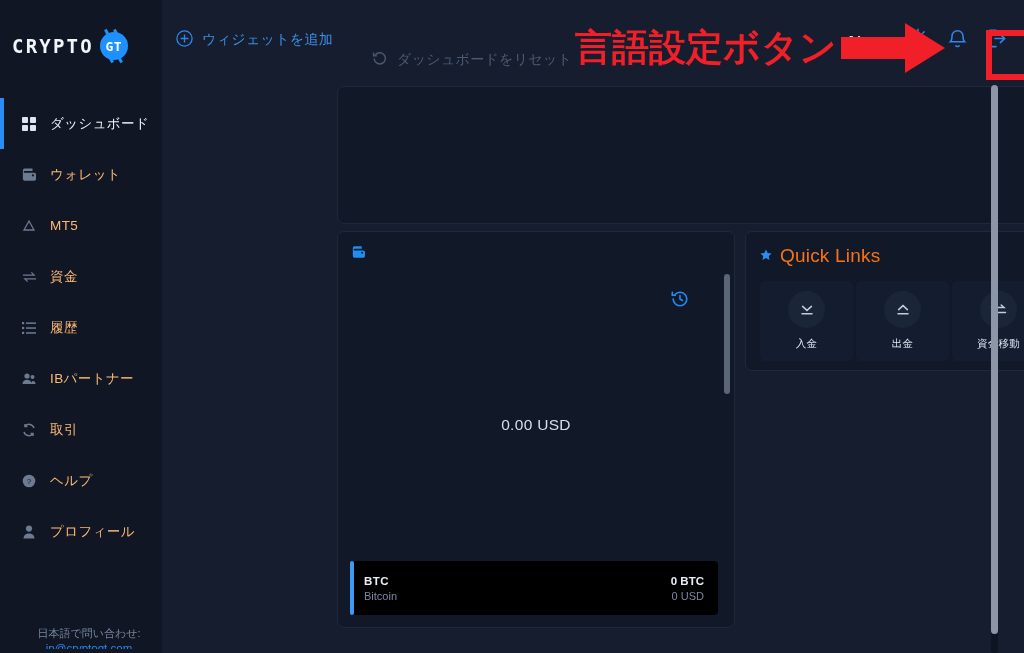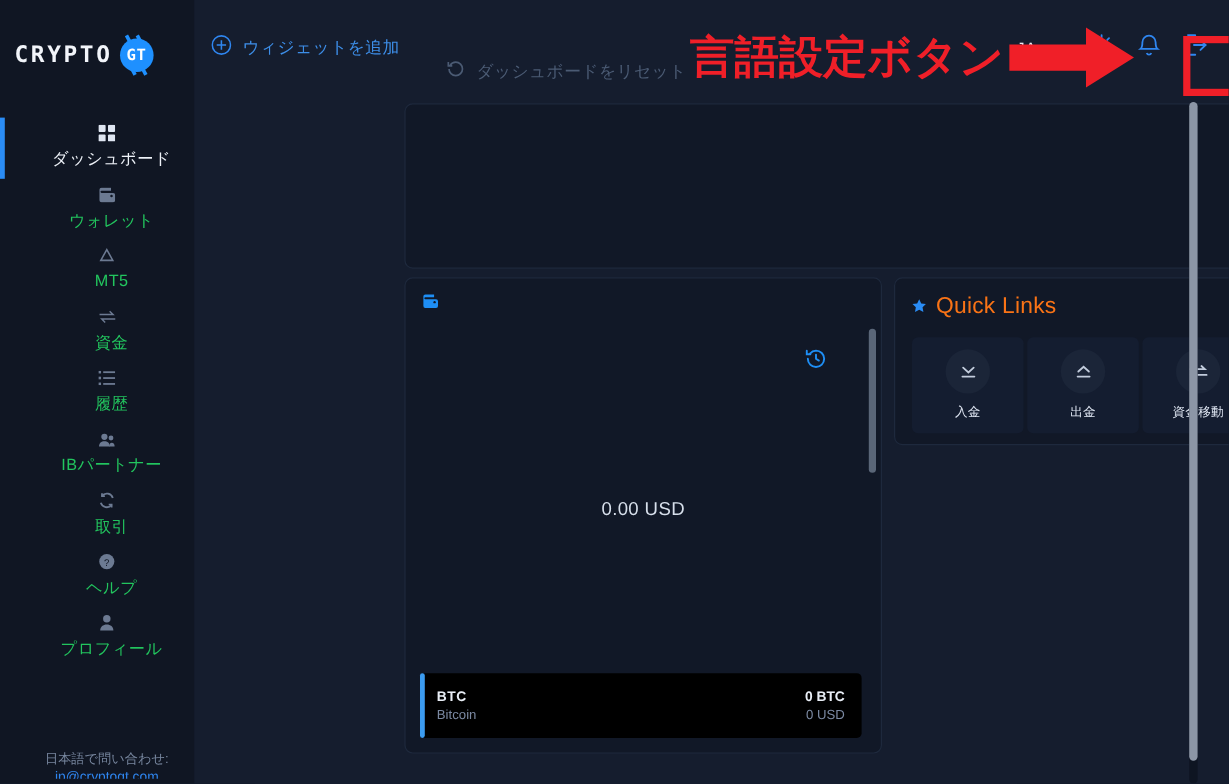--- a/index.html
+++ b/index.html
@@ -43,33 +43,33 @@
   .logo-badge .t3 { bottom: 0px; left: 12px; }
   .logo-badge .t4 { bottom: 0px; left: 21px; }
   .logo-badge .gt {
     position: relative; color: #ffffff; font-size: 13px; font-weight: 700;
     letter-spacing: 0.5px; font-family: "DejaVu Sans Mono", monospace;
   }
 
   .nav { padding-top: 6px; }
   .nav-item {
     position: relative; height: 51px; display: flex; align-items: center;
-    padding-left: 16px; cursor: pointer; flex-direction: column;
+    padding-left: 16px; cursor: pointer;
   }
   .nav-item .bar {
     position: absolute; left: 0; top: 0; bottom: 0; width: 4px; background: transparent;
   }
   .nav-item.active .bar { background: #2a8cf5; }
   .nav-ico {
     width: 26px; flex: 0 0 26px; display: flex; align-items: center; justify-content: center;
     color: #6c7a92;
   }
   .nav-item.active .nav-ico { color: #dfe6f2; }
   .nav-label {
-    margin-left: 8px; font-size: 13.5px; color: #22c55e; letter-spacing: .4px;
+    margin-left: 8px; font-size: 13.5px; color: #fdba74; letter-spacing: .4px;
     white-space: nowrap;
   }
   .nav-item.active .nav-label { color: #eef2f8; }
 
   .side-footer {
     position: absolute; left: 14px; bottom: 4px; width: 150px; text-align: center;
   }
   .side-footer .ftxt { font-size: 11px; color: #77869e; line-height: 15px; white-space: nowrap; }
   .side-footer .flink {
     font-size: 11.5px; color: #2f86f0; line-height: 14px; white-space: nowrap;

